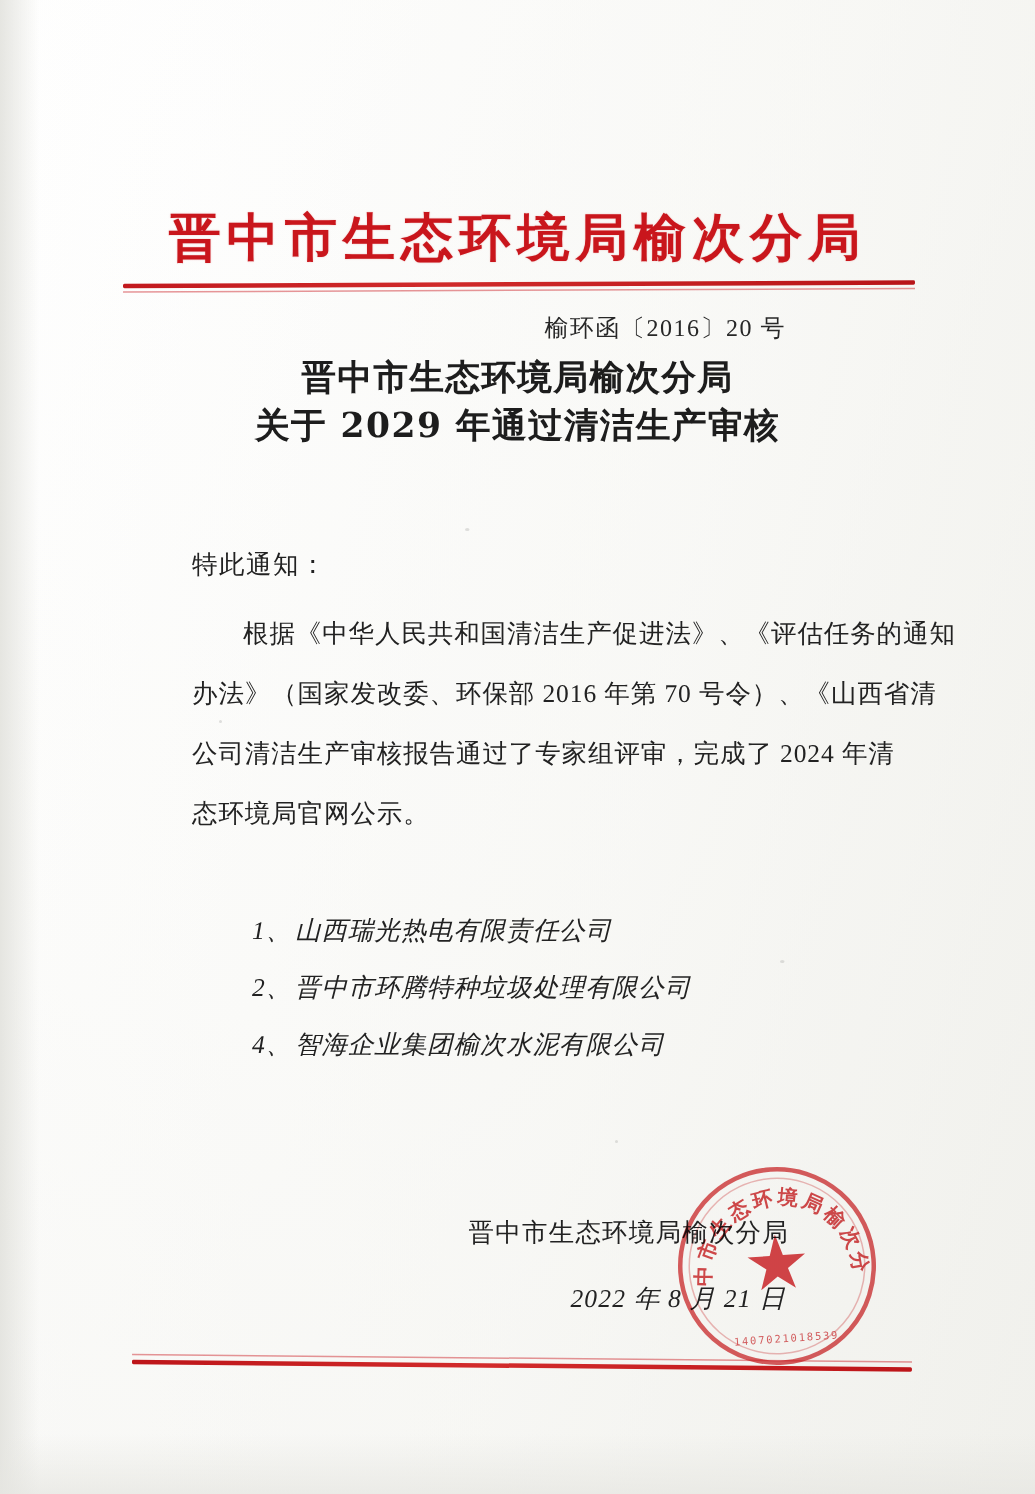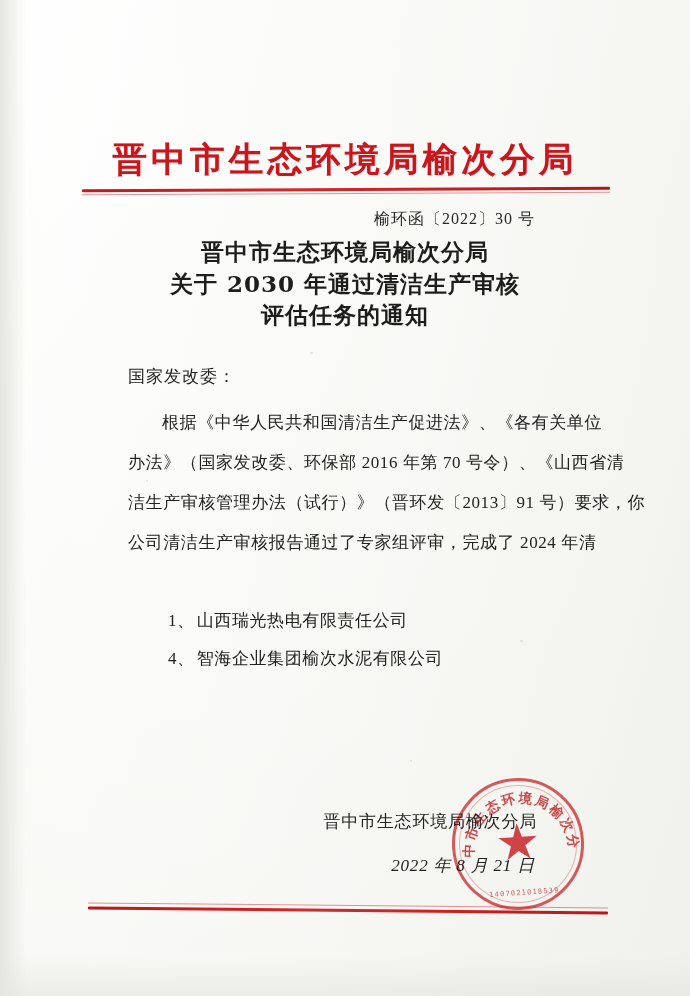--- a/index.html
+++ b/index.html
@@ -44,21 +44,20 @@
     background: linear-gradient(to top, rgba(230,230,225,0.7), rgba(255,255,255,0));
     pointer-events: none;
   }
 
   
   .content {
     position: absolute;
     left: 0; top: 0;
     width: 602px;
     height: 996px;
-    padding-left: 11px;
   }
 
   
   .masthead {
     position: absolute;
     left: 0;
     top: 140px;
     width: 690px;
     text-align: center;
   }
@@ -144,20 +143,21 @@
   .body-line.indent { text-indent: 34px; }
 
   
   .company-list {
     position: absolute;
     left: 168px;
     top: 602px;
     margin: 0;
     padding: 0;
     list-style: none;
+    font-style: italic;
   }
   .company-item {
     font-size: 17px;
     color: #222222;
     letter-spacing: 0.6px;
     line-height: 38px;
     height: 38px;
     white-space: nowrap;
   }
   .company-index { margin-right: 2px; }
@@ -276,40 +276,42 @@
   <div class="content">
 
     <div class="masthead">
       <span class="masthead-title">晋中市生态环境局榆次分局</span>
     </div>
     <div class="masthead-rule-wrap">
       <div class="masthead-rule-thick"></div>
       <div class="masthead-rule-thin"></div>
     </div>
 
-    <div class="doc-number">榆环函〔2022〕30 号</div>
+    <div class="doc-number">榆环函〔2016〕20 号</div>
 
     <div class="doc-title">
       <span class="tline">晋中市生态环境局榆次分局</span>
-      <span class="tline">关于 2030 年通过清洁生产审核</span>
-      <span class="tline">评估任务的通知</span>
-    </div>
-
-    <div class="salutation">国家发改委：</div>
+      <span class="tline">关于 2029 年通过清洁生产审核</span>
+    </div>
+
+    <div class="salutation">特此通知：</div>
 
     <div class="body-block">
-      <div class="body-line indent">根据《中华人民共和国清洁生产促进法》、《各有关单位</div>
+      <div class="body-line indent">根据《中华人民共和国清洁生产促进法》、《评估任务的通知</div>
       <div class="body-line">办法》（国家发改委、环保部 2016 年第 70 号令）、《山西省清</div>
-      <div class="body-line">洁生产审核管理办法（试行）》（晋环发〔2013〕91 号）要求，你</div>
       <div class="body-line">公司清洁生产审核报告通过了专家组评审，完成了 2024 年清</div>
+      <div class="body-line">态环境局官网公示。</div>
     </div>
 
     <ul class="company-list">
       <li class="company-item">
         <span class="company-index">1、</span><span>山西瑞光热电有限责任公司</span>
+      </li>
+      <li class="company-item">
+        <span class="company-index">2、</span><span>晋中市环腾特种垃圾处理有限公司</span>
       </li>
       <li class="company-item">
         <span class="company-index">4、</span><span>智海企业集团榆次水泥有限公司</span>
       </li>
     </ul>
 
     <div class="signature">
       <div class="sign-org">晋中市生态环境局榆次分局</div>
       <div class="sign-date">2022 年 8 月 21 日</div>
     </div>

